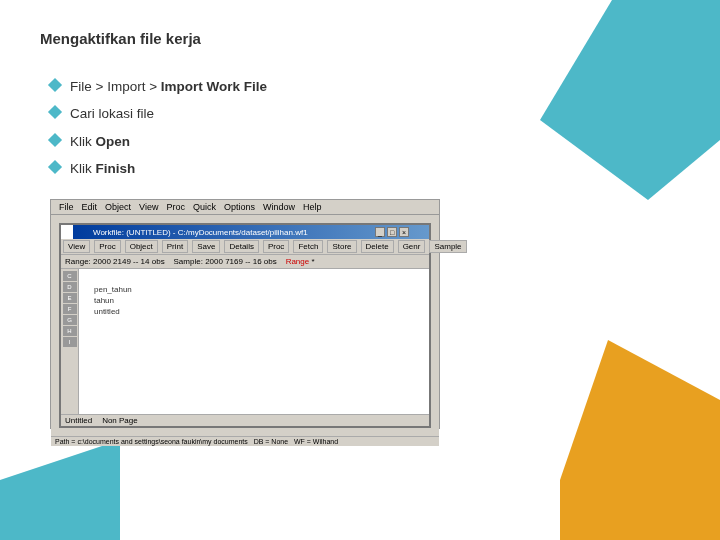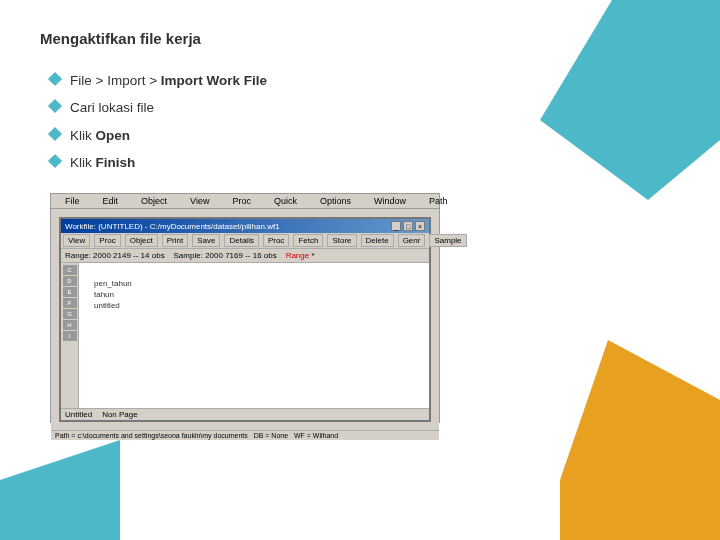--- a/index.html
+++ b/index.html
@@ -48,21 +48,21 @@
     .content {
       position: relative;
       z-index: 1;
       padding: 30px 40px;
     }
 
     .section-title {
       font-size: 15px;
       font-weight: bold;
       color: #333;
-      margin-bottom: 24px;
+      margin-bottom: 30px;
     }
 
     .bullet-list {
       list-style: none;
       margin-left: 10px;
     }
 
     .bullet-list li {
       display: flex;
       align-items: flex-start;
@@ -99,25 +99,25 @@
       border: 1px solid #999;
       background: #d4d0c8;
       position: relative;
       font-size: 9px;
       font-family: 'Tahoma', Arial, sans-serif;
     }
 
     
     .menu-bar {
       background: #d4d0c8;
-      padding: 2px 14px;
+      padding: 2px 8px;
       font-size: 9px;
       border-bottom: 1px solid #999;
       display: flex;
-      gap: 23px;
+      gap: 8px;
       color: #000;
     }
 
     .menu-bar span {
       cursor: pointer;
     }
 
     
     .app-area {
       background: #d4d0c8;
@@ -129,24 +129,25 @@
       background: #fff;
       border: 2px solid #777;
       margin: 4px;
       position: relative;
     }
 
     .window-titlebar {
       background: linear-gradient(to right, #003c9e, #6699cc);
       color: #fff;
       font-size: 8px;
-      padding: 2px 4px;
+      padding: 2px 20px;
       display: flex;
       justify-content: space-between;
       align-items: center;
+      margin-left: 12px;
     }
 
     .window-controls {
       display: flex;
       gap: 2px;
     }
 
     .win-btn {
       width: 10px;
       height: 10px;
@@ -278,21 +279,21 @@
 
     <div class="menu-bar">
       <span>File</span>
       <span>Edit</span>
       <span>Object</span>
       <span>View</span>
       <span>Proc</span>
       <span>Quick</span>
       <span>Options</span>
       <span>Window</span>
-      <span>Path</span>
+      <span>Help</span>
     </div>
 
     <div class="app-area">
 
       <div class="inner-window">
 
         <div class="window-titlebar">
           <span>Workfile: (UNTITLED) - C:/myDocuments/dataset/pilihan.wf1</span>
           <div class="window-controls">
             <div class="win-btn">_</div>

